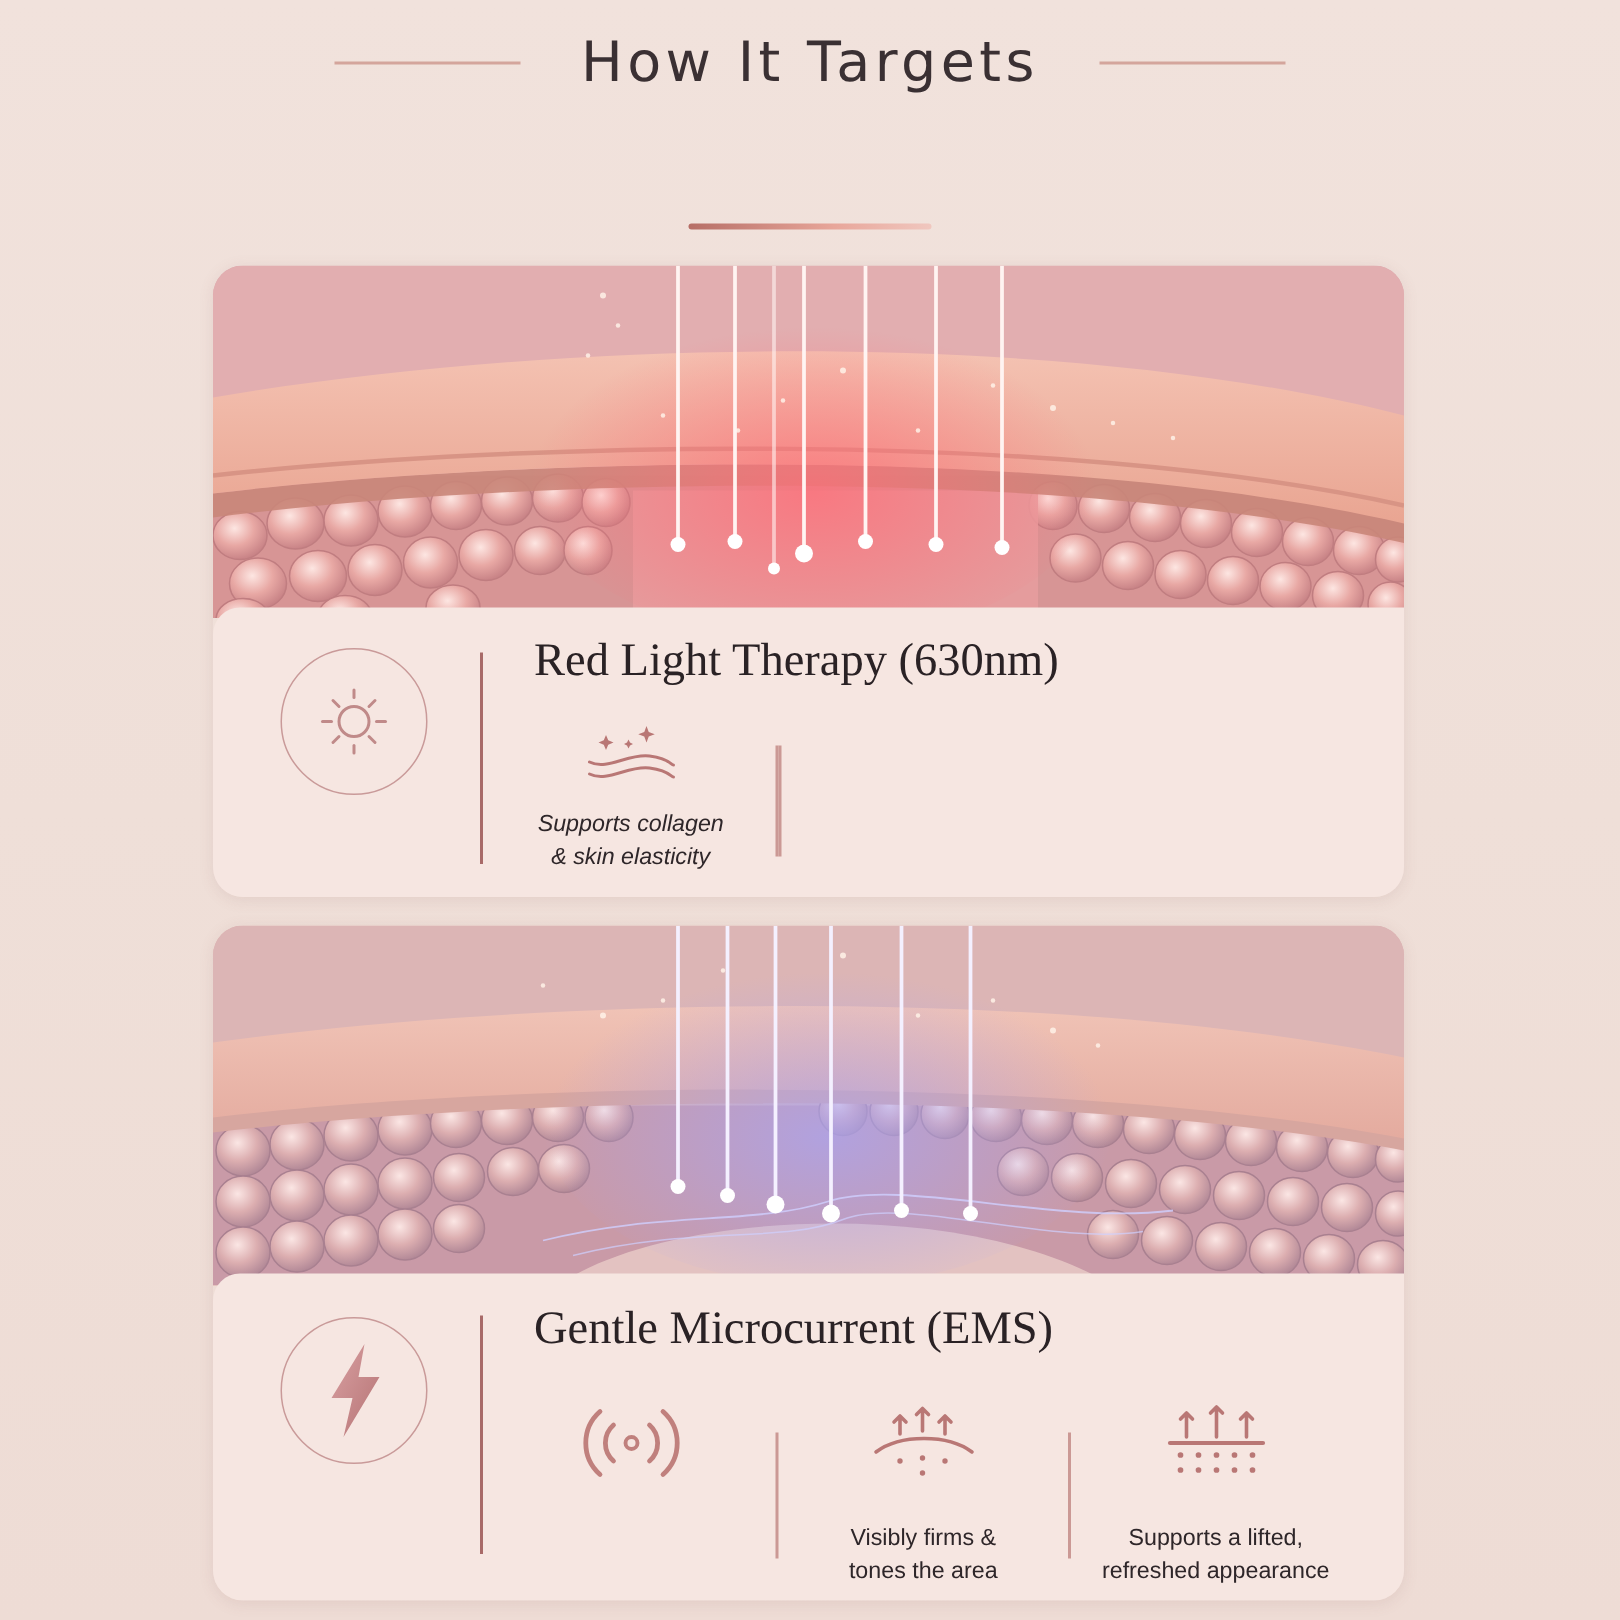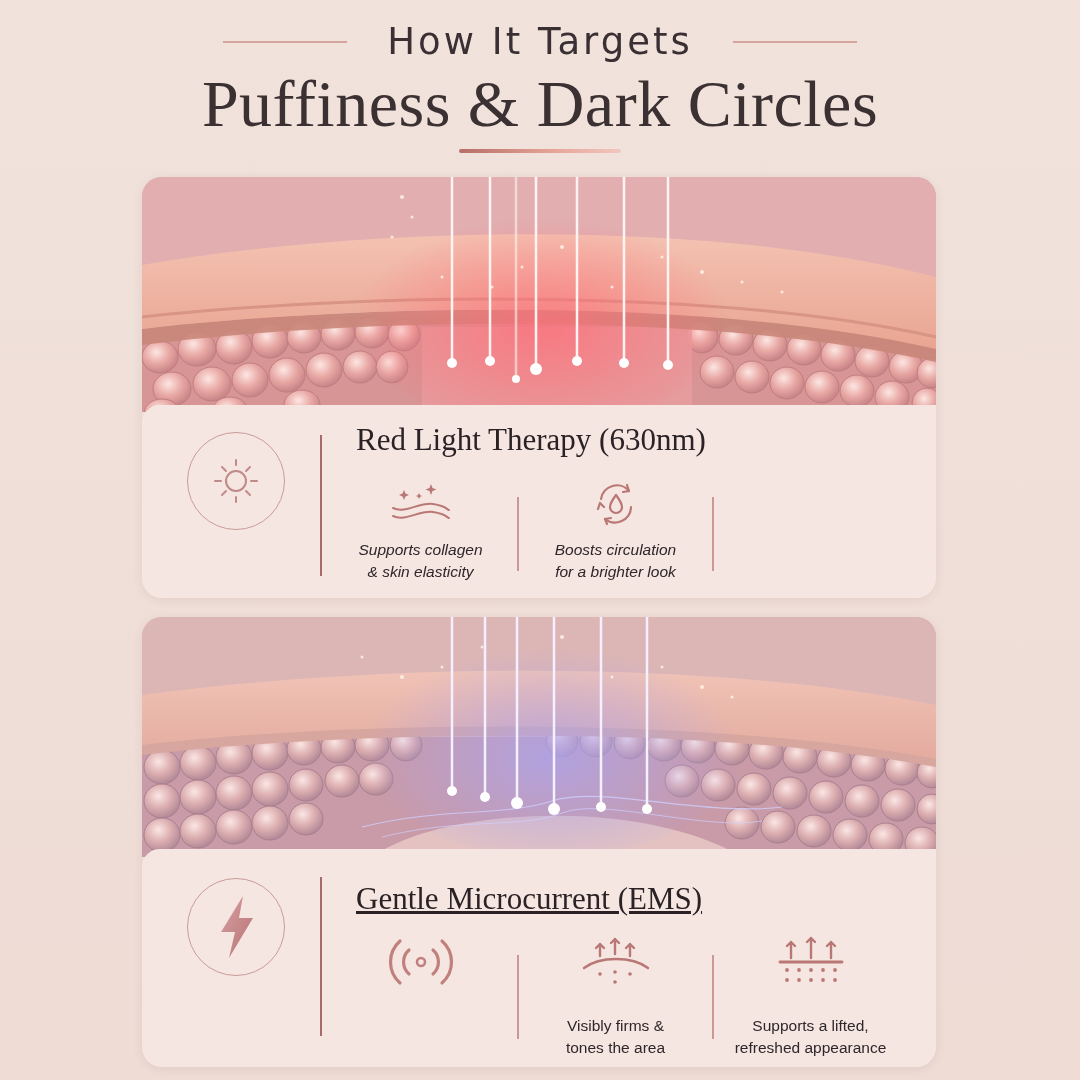--- a/index.html
+++ b/index.html
@@ -59,21 +59,21 @@
   .p2 .badge { top: 29px; }
   .vdivider { position: absolute; left: 178px; width: 2px; background: #a86a68; }
   .p1 .vdivider { top: 30px; height: 141px; }
   .p2 .vdivider { top: 28px; height: 159px; }
 
   .card-title {
     position: absolute; left: 214px; font-family: "Liberation Serif", serif;
     font-size: 31px; color: #2a2225;
   }
   .p1 .card-title { top: 17px; }
-  .p2 .card-title { top: 32px; text-decoration: underline; }
+  .p2 .card-title { top: 18px; }
 
   .features { position: absolute; left: 182px; width: 598px; display: flex; }
   .p1 .features { top: 70px; height: 110px; font-style: italic; }
   .p2 .features { top: 78px; height: 130px; }
   .feature { position: relative; width: 193px; text-align: center; }
   .fdiv { width: 2px; background: #c7908d; opacity: 0.9; }
   .p1 .fdiv { margin-top: 22px; height: 74px; }
   .p2 .fdiv { margin-top: 28px; height: 84px; }
   .feature .ico { height: 58px; display: flex; align-items: center; justify-content: center; }
   .p2 .feature .ico { height: 70px; }
@@ -84,21 +84,20 @@
 </style>
 </head>
 <body>
 
 <div class="header">
   <div class="eyebrow-row">
     <div class="eyebrow-line"></div>
     <div class="eyebrow">How It Targets</div>
     <div class="eyebrow-line"></div>
   </div>
-  <div class="title">Puffiness &amp; Dark Circles</div>
   <div class="title-underline"></div>
 </div>
 
 <div class="panel p1">
   <div class="scene">
     <svg width="794" height="235" viewBox="0 0 794 235">
       <defs>
         <radialGradient id="cellR" cx="40%" cy="35%" r="65%">
           <stop offset="0%" stop-color="#fde6e2"></stop>
           <stop offset="55%" stop-color="#e8a8a4"></stop>
@@ -224,34 +223,20 @@
             <path d="M30 11 L31 13 L33 14 L31 15 L30 17 L29 15 L27 14 L29 13 Z" fill="#b97775" stroke="none"></path>
             <path d="M42 2 L43.5 6 L47.5 7.5 L43.5 9 L42 13 L40.5 9 L36.5 7.5 L40.5 6 Z" fill="#b97775" stroke="none"></path>
             <path d="M4 26 C 16 32, 30 20, 44 22 S 58 28, 60 28"></path>
             <path d="M4 34 C 16 40, 30 28, 44 30 S 58 36, 60 36"></path>
           </svg>
         </div>
         <div class="txt">Supports collagen
 &amp; skin elasticity</div>
       </div>
       <div class="fdiv"></div>
-      <div class="feature">
-        <div class="ico">
-          <svg width="50" height="50" viewBox="0 0 50 50" fill="none" stroke="#b97775" stroke-width="2.2" stroke-linecap="round" stroke-linejoin="round">
-            <path d="M10 20 A 16 16 0 0 1 38 12"></path>
-            <path d="M38 12 L36 6 M38 12 L32 13"></path>
-            <path d="M40 28 A 16 16 0 0 1 14 40"></path>
-            <path d="M14 40 L16 45 M14 40 L20 39"></path>
-            <path d="M9 24 L7 30 M9 24 L13 28"></path>
-            <path d="M25 16 C 25 16, 19 24, 19 28 A 6 6 0 0 0 31 28 C 31 24, 25 16, 25 16 Z"></path>
-          </svg>
-        </div>
-        <div class="txt">Boosts circulation
-for a brighter look</div>
-      </div>
       <div class="fdiv"></div>
     </div>
   </div>
 </div>
 
 <div class="panel p2">
   <div class="scene">
     <svg width="794" height="240" viewBox="0 0 794 240">
       <defs>
         <radialGradient id="cellB" cx="40%" cy="35%" r="65%">

